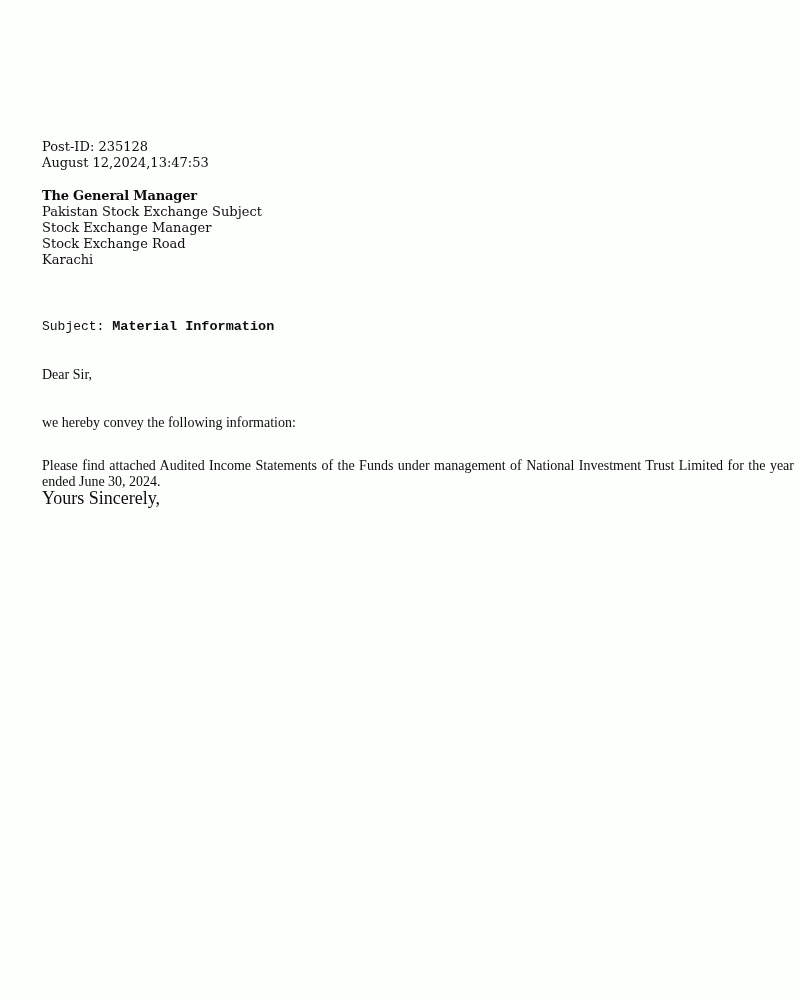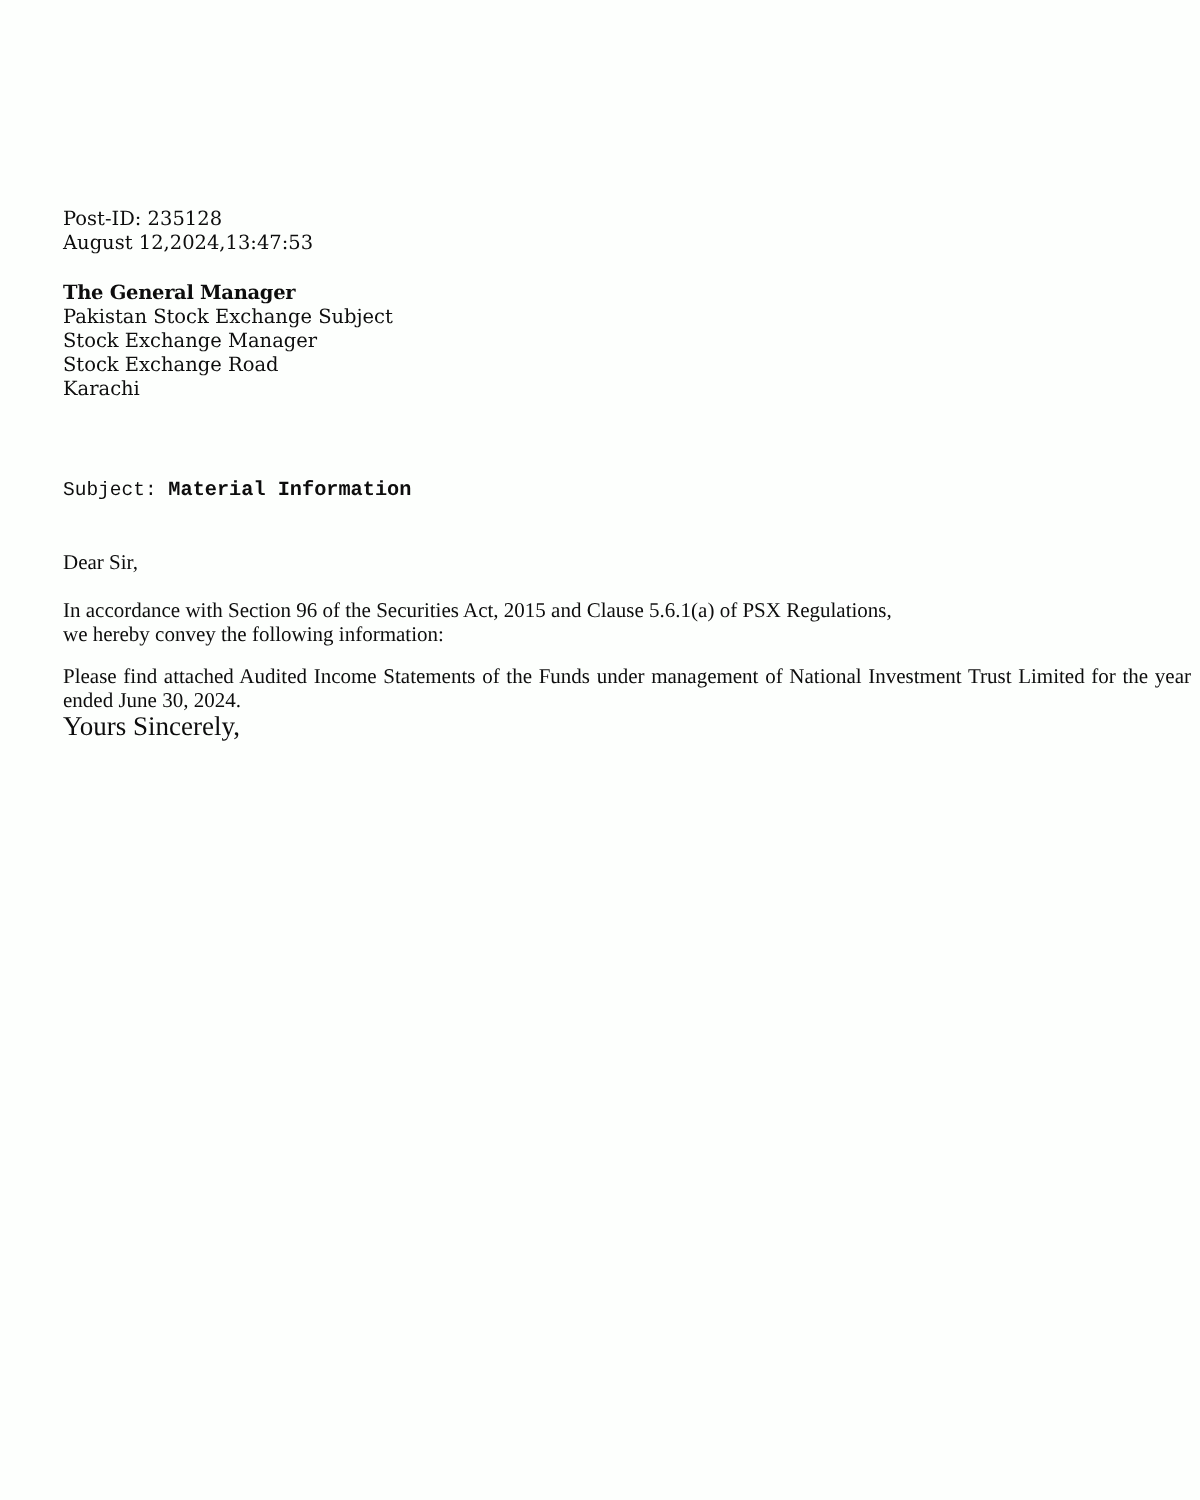--- a/index.html
+++ b/index.html
@@ -54,21 +54,21 @@
     margin-top: 32px;
   }
   .para {
     font-family: "Liberation Serif", serif;
     font-size: 14px;
     line-height: 16px;
     width: 752px;
     text-align: justify;
   }
   .para-1 { margin-top: 16px; }
-  .para-2 { margin-top: 12px; }
+  .para-2 { margin-top: 27px; }
   .closing {
     font-family: Liberation Serif, serif;
     font-size: 18px;
     line-height: 16px;
   }
 </style>
 </head>
 <body>
 
 <div class="page">
@@ -84,21 +84,21 @@
   <div class="addr-line">Stock Exchange Road</div>
   <div class="addr-line">Karachi</div>
 
   <div class="subject-line">
     <span class="subject-label">Subject: </span><span class="subject-value">Material Information</span>
   </div>
 
   <div class="salutation">Dear Sir,</div>
 
   <div class="para para-1">
-    <span>In accordance with Section 96 of the Securities Act, 2015 and Clause 5.6.1(a) of PSX Regulations,</span><br>
+    <br>
     <span>we hereby convey the following information:</span>
   </div>
 
   <div class="para para-2">Please find attached Audited Income Statements of the Funds under management of National Investment Trust Limited for the year ended June 30, 2024.</div>
 
   <div class="closing">Yours Sincerely,</div>
 
 </div>
 
 </body></html>

